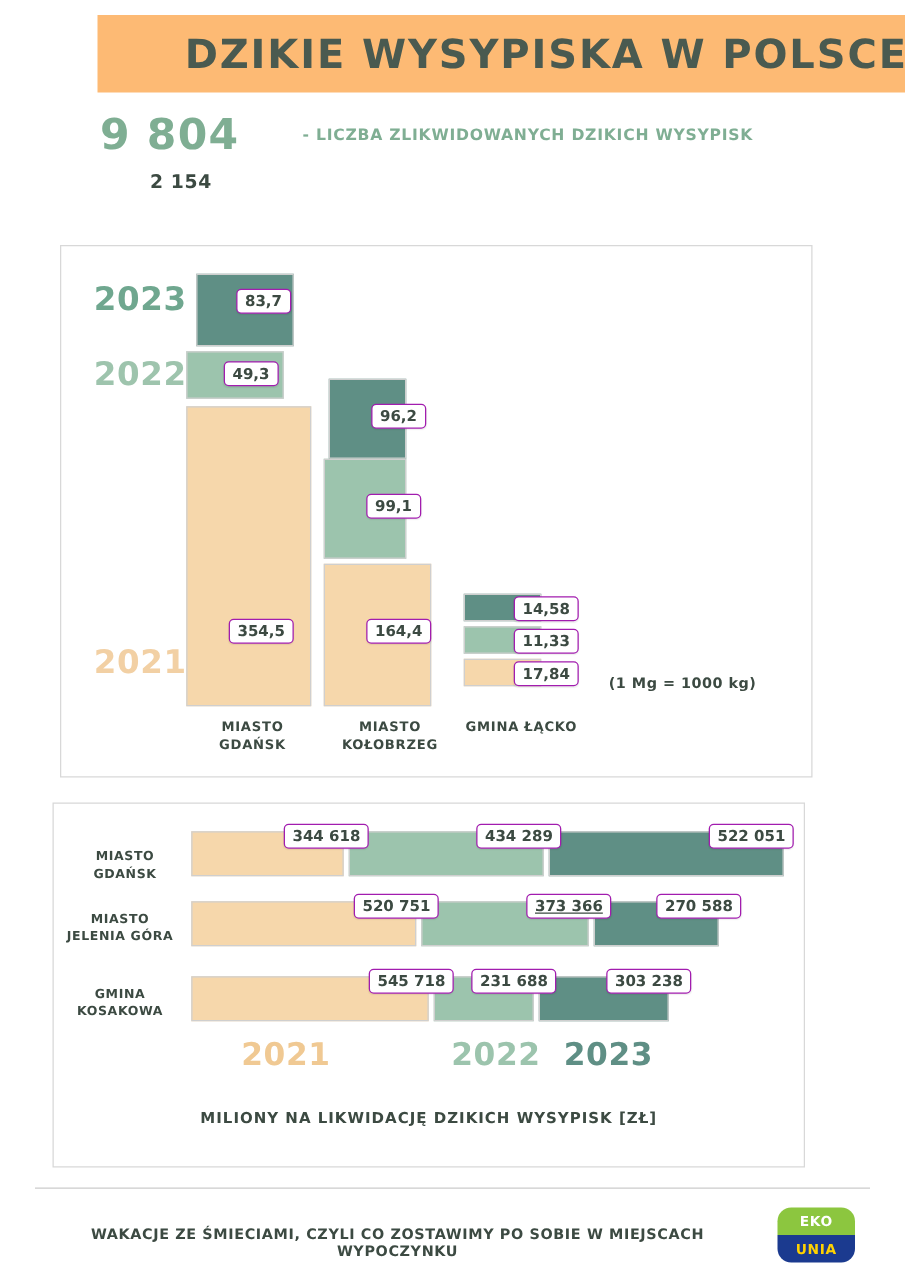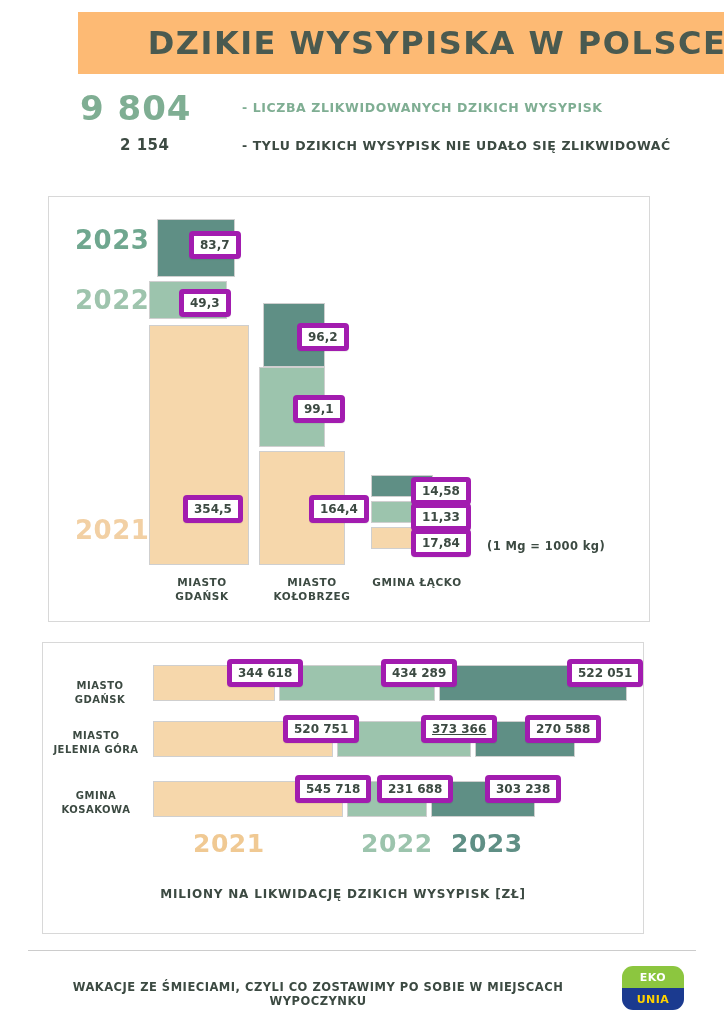--- a/index.html
+++ b/index.html
@@ -137,21 +137,21 @@
     border: 1px solid #cfcfcf;
     box-sizing: border-box;
   }
   .c-dark  { background: #5f8f85; }
   .c-mid   { background: #9cc4ad; }
   .c-light { background: #f6d7ab; }
 
   .val-badge {
     position: absolute;
     background: #ffffff;
-    border: 5px solid #a21caf;
+    border: 1px solid #a21caf;
     border-radius: 4px;
     font-size: 12px;
     font-weight: bold;
     color: #3c4a42;
     padding: 2px 6px;
     white-space: nowrap;
     box-shadow: 0 1px 1px rgba(0,0,0,0.07);
   }
 
   .cat-label {
@@ -272,21 +272,20 @@
 <div class="page">
 
   <div class="header-band">
     <div class="header-title">Dzikie wysypiska w Polsce</div>
   </div>
 
   <div class="summary">
     <div class="big-number">9 804</div>
     <div class="legend-line-1">- liczba zlikwidowanych dzikich wysypisk</div>
     <div class="small-number">2 154</div>
-    <div class="legend-line-2">- tylu dzikich wysypisk nie udało się zlikwidować</div>
   </div>
 
   <div class="panel" id="panel-tons">
 
 
     <div class="year-label" id="tons-year-2023">2023</div>
     <div class="year-label" id="tons-year-2022">2022</div>
     <div class="year-label" id="tons-year-2021">2021</div>
 
     <div class="bar c-dark" style="left:108px; top:22px;  width:78px;  height:58px;"></div>
@@ -295,21 +294,21 @@
     <div class="val-badge" style="left:140px; top:34px;">83,7</div>
     <div class="val-badge" style="left:130px; top:92px;">49,3</div>
     <div class="val-badge" style="left:134px; top:298px;">354,5</div>
     <div class="cat-label" style="left:100px; top:378px; width:106px;">Miasto Gdańsk</div>
 
     <div class="bar c-dark" style="left:214px; top:106px; width:62px;  height:64px;"></div>
     <div class="bar c-mid" style="left:210px; top:170px; width:66px;  height:80px;"></div>
     <div class="bar c-light" style="left:210px; top:254px; width:86px;  height:114px;"></div>
     <div class="val-badge" style="left:248px; top:126px;">96,2</div>
     <div class="val-badge" style="left:244px; top:198px;">99,1</div>
-    <div class="val-badge" style="left:260px; top:298px;">164,4</div>
+    <div class="val-badge" style="left:244px; top:298px;">164,4</div>
     <div class="cat-label" style="left:210px; top:378px; width:106px;">Miasto Kołobrzeg</div>
 
     <div class="bar c-dark" style="left:322px; top:278px; width:62px; height:22px;"></div>
     <div class="bar c-mid" style="left:322px; top:304px; width:62px; height:22px;"></div>
     <div class="bar c-light" style="left:322px; top:330px; width:62px; height:22px;"></div>
     <div class="val-badge" style="left:362px; top:280px;">14,58</div>
     <div class="val-badge" style="left:362px; top:306px;">11,33</div>
     <div class="val-badge" style="left:362px; top:332px;">17,84</div>
     <div class="cat-label" style="left:322px; top:378px; width:92px;">Gmina Łącko</div>
 

